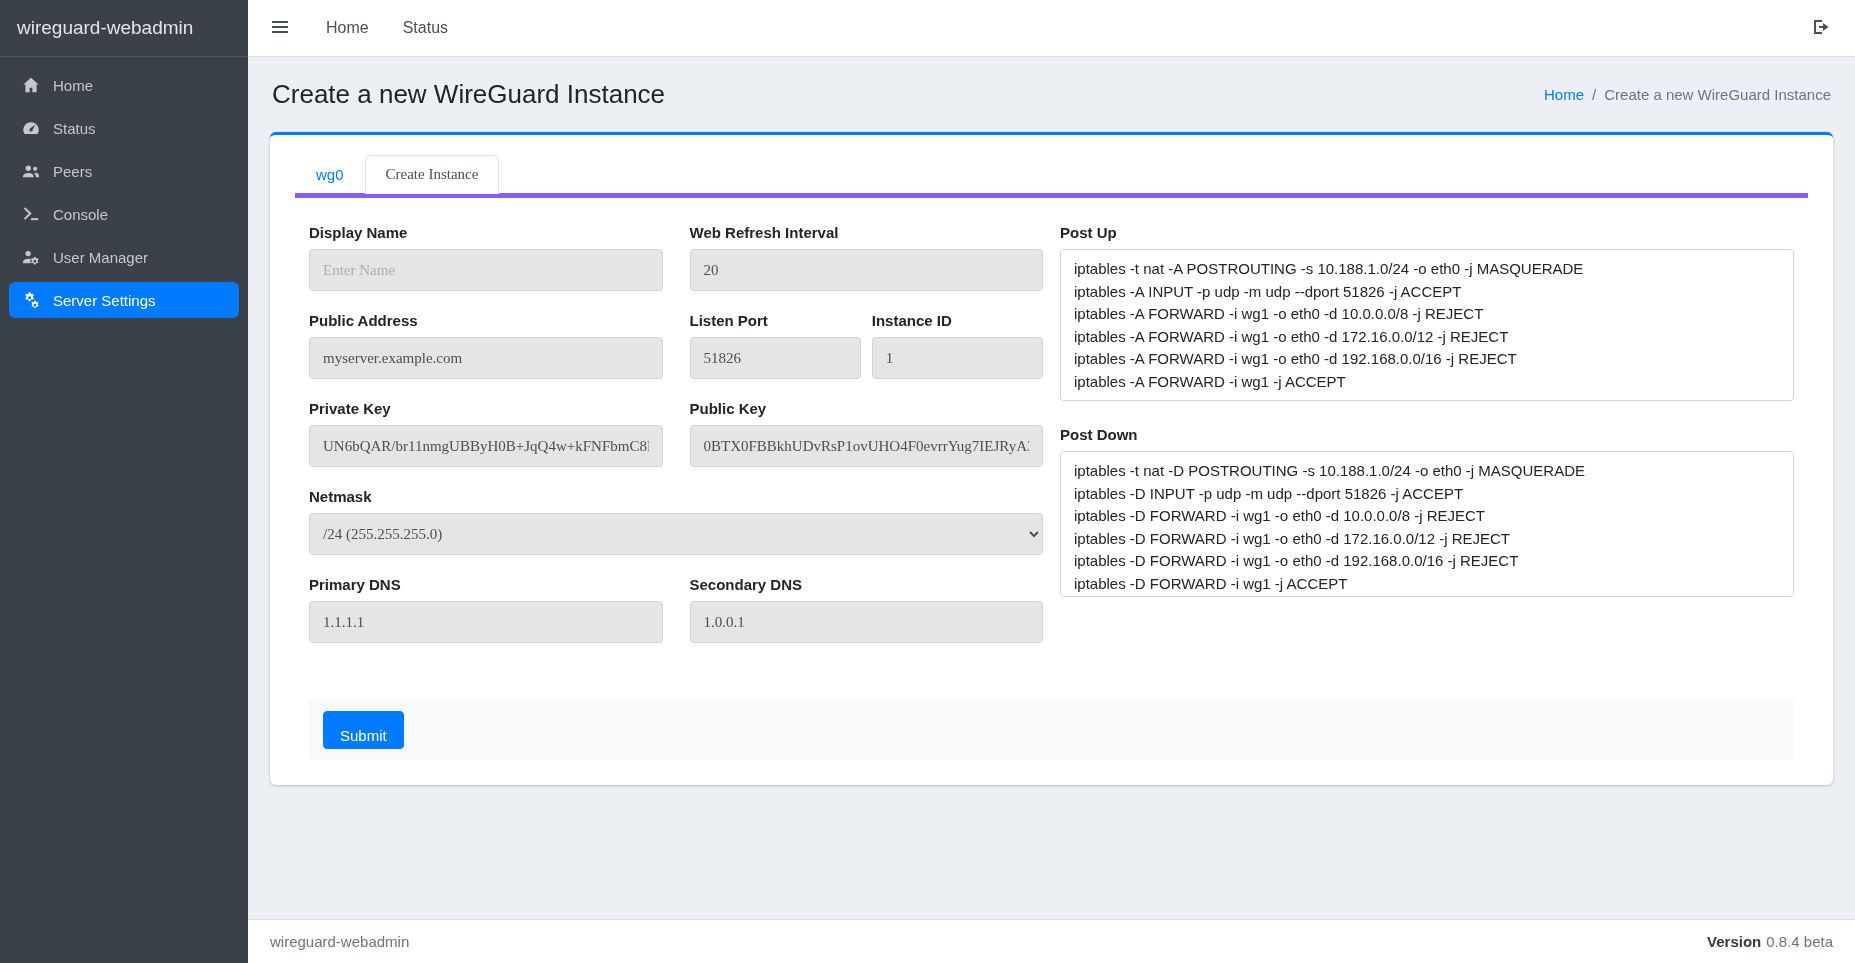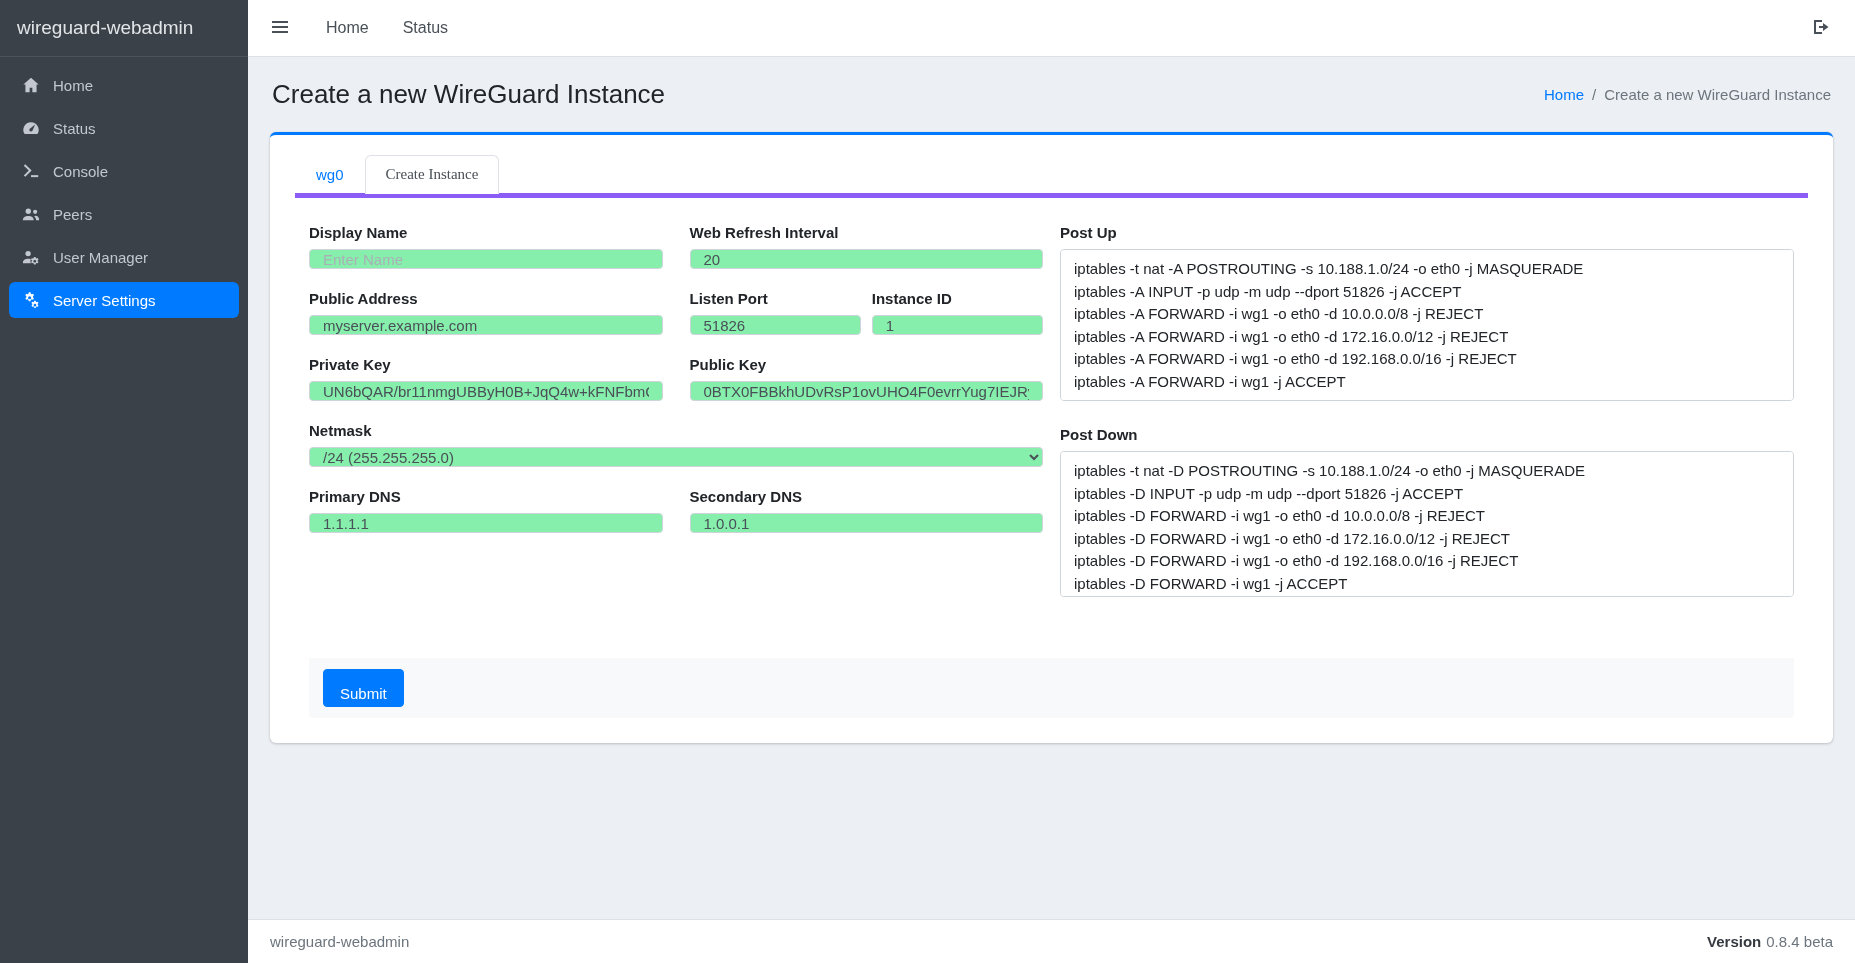--- a/index.html
+++ b/index.html
@@ -71,23 +71,23 @@
 
   .row2 { display:flex; gap:27px; margin-bottom:21px; }
   .row2 > * { flex:1; min-width:0; }
   .split { display:flex; gap:11px; }
   .split > * { flex:1; min-width:0; }
 
   .field label {
     display:block; font-weight:700; font-size:15px; color:#212529; margin-bottom:8px;
   }
   .field input, .field select {
-    width:100%; height:20px; border:1px solid #ced4da; border-radius:4px;
-    padding:0 13px; font-size:15px; color:#495057; background:#86efac;
-    font-family:Liberation Sans, sans-serif; outline:none;
+    width:100%; height:42px; border:1px solid #ced4da; border-radius:4px;
+    padding:0 13px; font-size:15px; color:#495057; background:#e5e5e5;
+    font-family:Liberation Serif, serif; outline:none;
   }
   .field input::placeholder { color:#aab0b6; }
   .field select { padding:0 9px; }
   .field.ta { margin-bottom:21px; }
   .field textarea {
     width:100%; height:152px; border:1px solid #ced4da; border-radius:4px;
     padding:8px 13px; font-size:15px; line-height:1.5; color:#212529;
     font-family:"Liberation Sans","DejaVu Sans",sans-serif;
     resize:none; overflow-y:scroll; white-space:pre; background:#fff; outline:none;
   }
@@ -138,37 +138,37 @@
           <svg viewBox="0 0 20 20">
               <path d="M10 3.5A8.5 8.5 0 0 0 2.9 16.7h14.2A8.5 8.5 0 0 0 10 3.5zm1.3 9.9a1.9 1.9 0 0 1-3-2.2c.2-.3.5-.5.8-.6L14.6 6l-2.8 6.6c0 .3-.2.6-.5.8z"></path>
             </svg>
         </span>
         <span>Status</span>
       </div>
 
       <div class="side-item">
         <span class="icn">
           <svg viewBox="0 0 20 20">
-              <path d="M2 4.1 7.5 9.5 2 14.9l1.6 1.6 7.1-7L3.6 2.5z"></path>
-              <rect x="10" y="14.6" width="8" height="2.2"></rect>
-            </svg>
-        </span>
-        <span>Console</span>
-      </div>
-
-      <div class="side-item">
-        <span class="icn">
-          <svg viewBox="0 0 20 20">
               <circle cx="7" cy="7" r="3"></circle>
               <path d="M1 16.7c0-3 2.7-4.5 6-4.5s6 1.5 6 4.5v.3H1z"></path>
               <circle cx="14.6" cy="7.6" r="2.3"></circle>
               <path d="M14.9 11.9c2.4.3 4.1 1.6 4.1 3.9v1.2h-3.4v-.3c0-1.7-.8-3-2.1-3.9z"></path>
             </svg>
         </span>
         <span>Peers</span>
+      </div>
+
+      <div class="side-item">
+        <span class="icn">
+          <svg viewBox="0 0 20 20">
+              <path d="M2 4.1 7.5 9.5 2 14.9l1.6 1.6 7.1-7L3.6 2.5z"></path>
+              <rect x="10" y="14.6" width="8" height="2.2"></rect>
+            </svg>
+        </span>
+        <span>Console</span>
       </div>
 
       <div class="side-item">
         <span class="icn">
           <svg viewBox="0 0 20 20">
               <circle cx="6.8" cy="6.3" r="3"></circle>
               <path d="M1 16.4c0-3 2.6-4.4 5.8-4.4 1.1 0 2.1.2 3 .5a5.2 5.2 0 0 0 0 4.5H1z"></path>
               <path fill-rule="evenodd" d="M15.1 9.9l.3 1.2c.33.12.63.3.9.5l1.2-.4.9 1.5-.95.9a3.6 3.6 0 0 1 0 1.05l.95.9-.9 1.5-1.2-.4c-.27.2-.57.38-.9.5l-.3 1.2h-1.8l-.3-1.2a3.6 3.6 0 0 1-.9-.5l-1.2.4-.9-1.5.95-.9a3.6 3.6 0 0 1 0-1.05l-.95-.9.9-1.5 1.2.4c.27-.2.57-.38.9-.5l.3-1.2zm-.9 3.3a1.5 1.5 0 1 0 0 3 1.5 1.5 0 0 0 0-3z"></path>
             </svg>
         </span>

